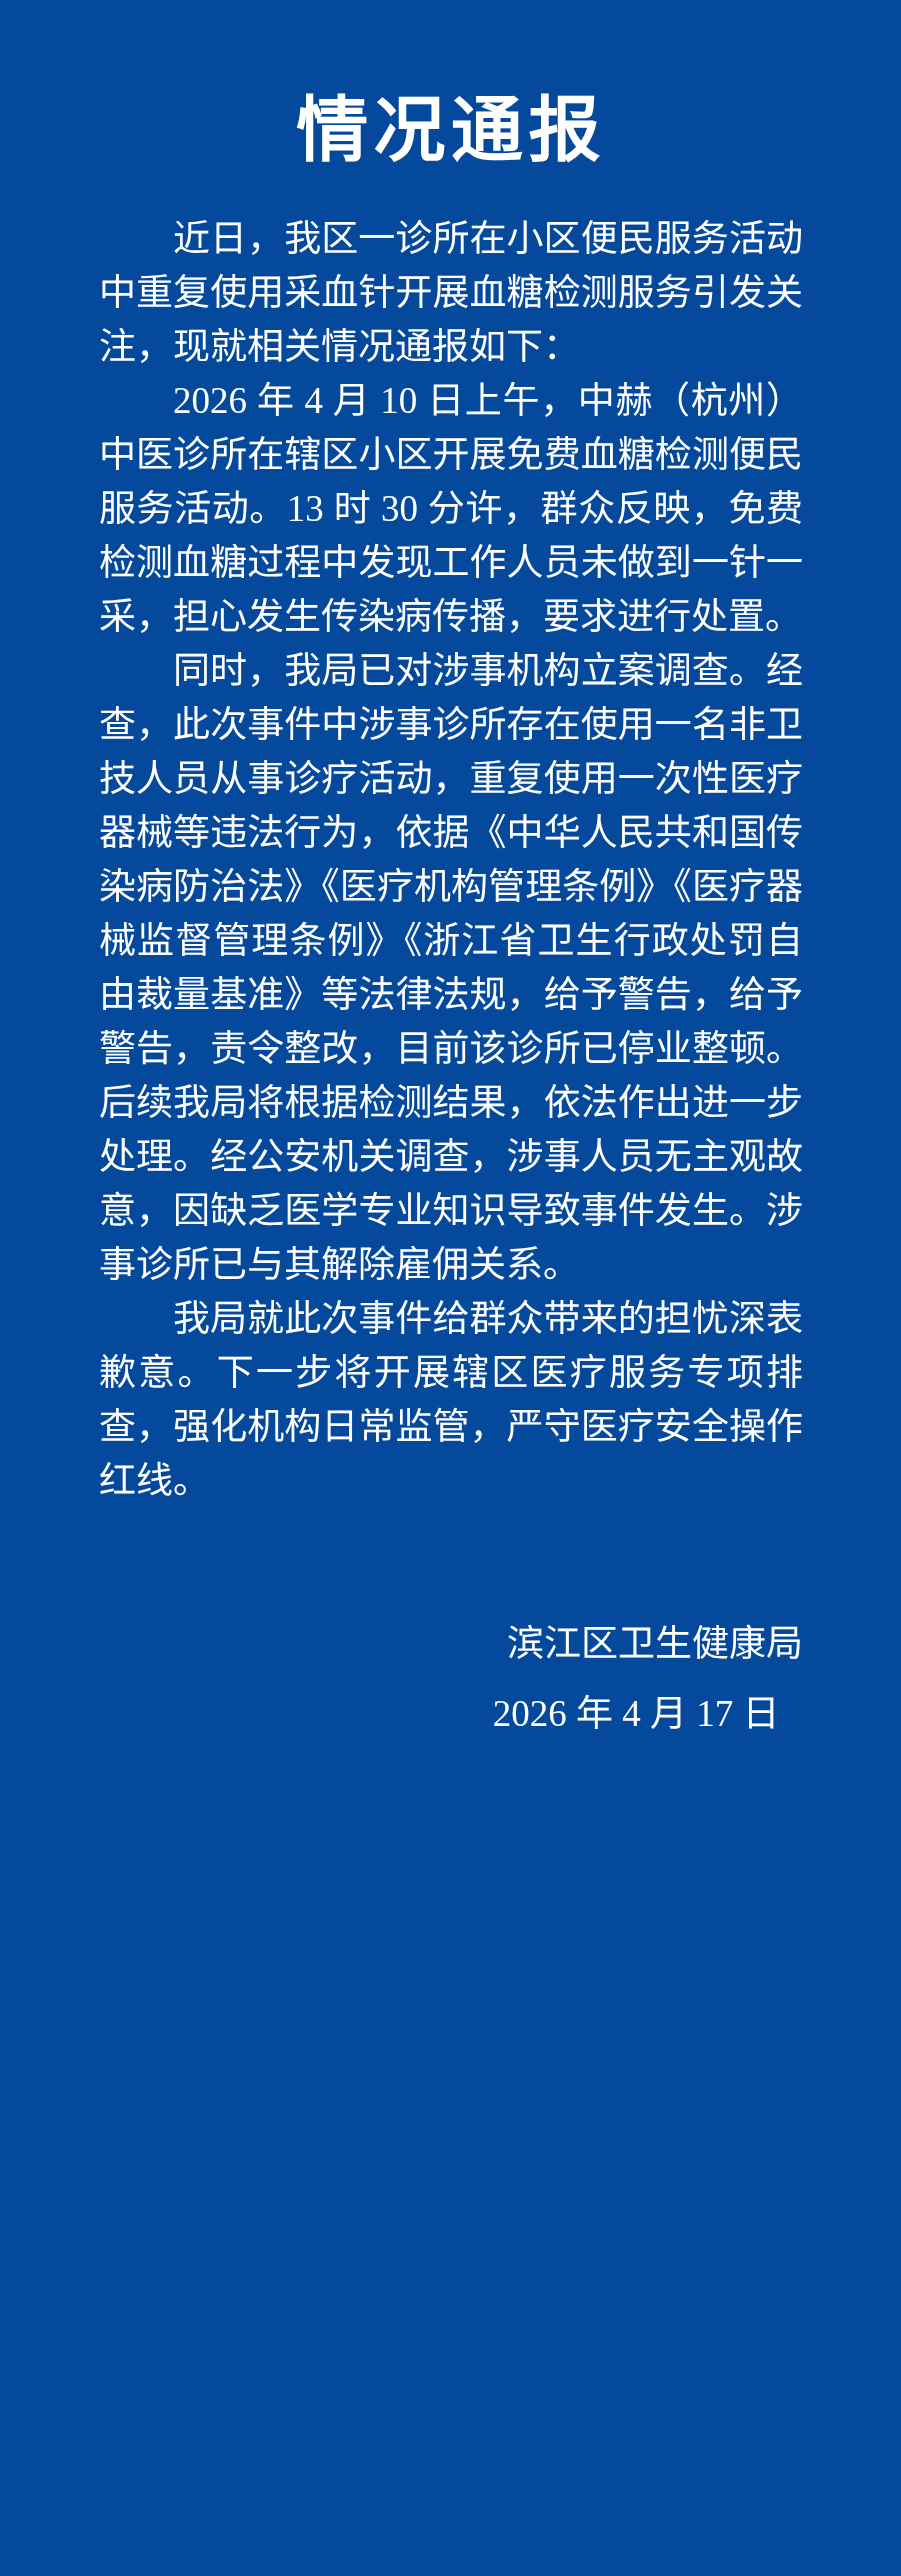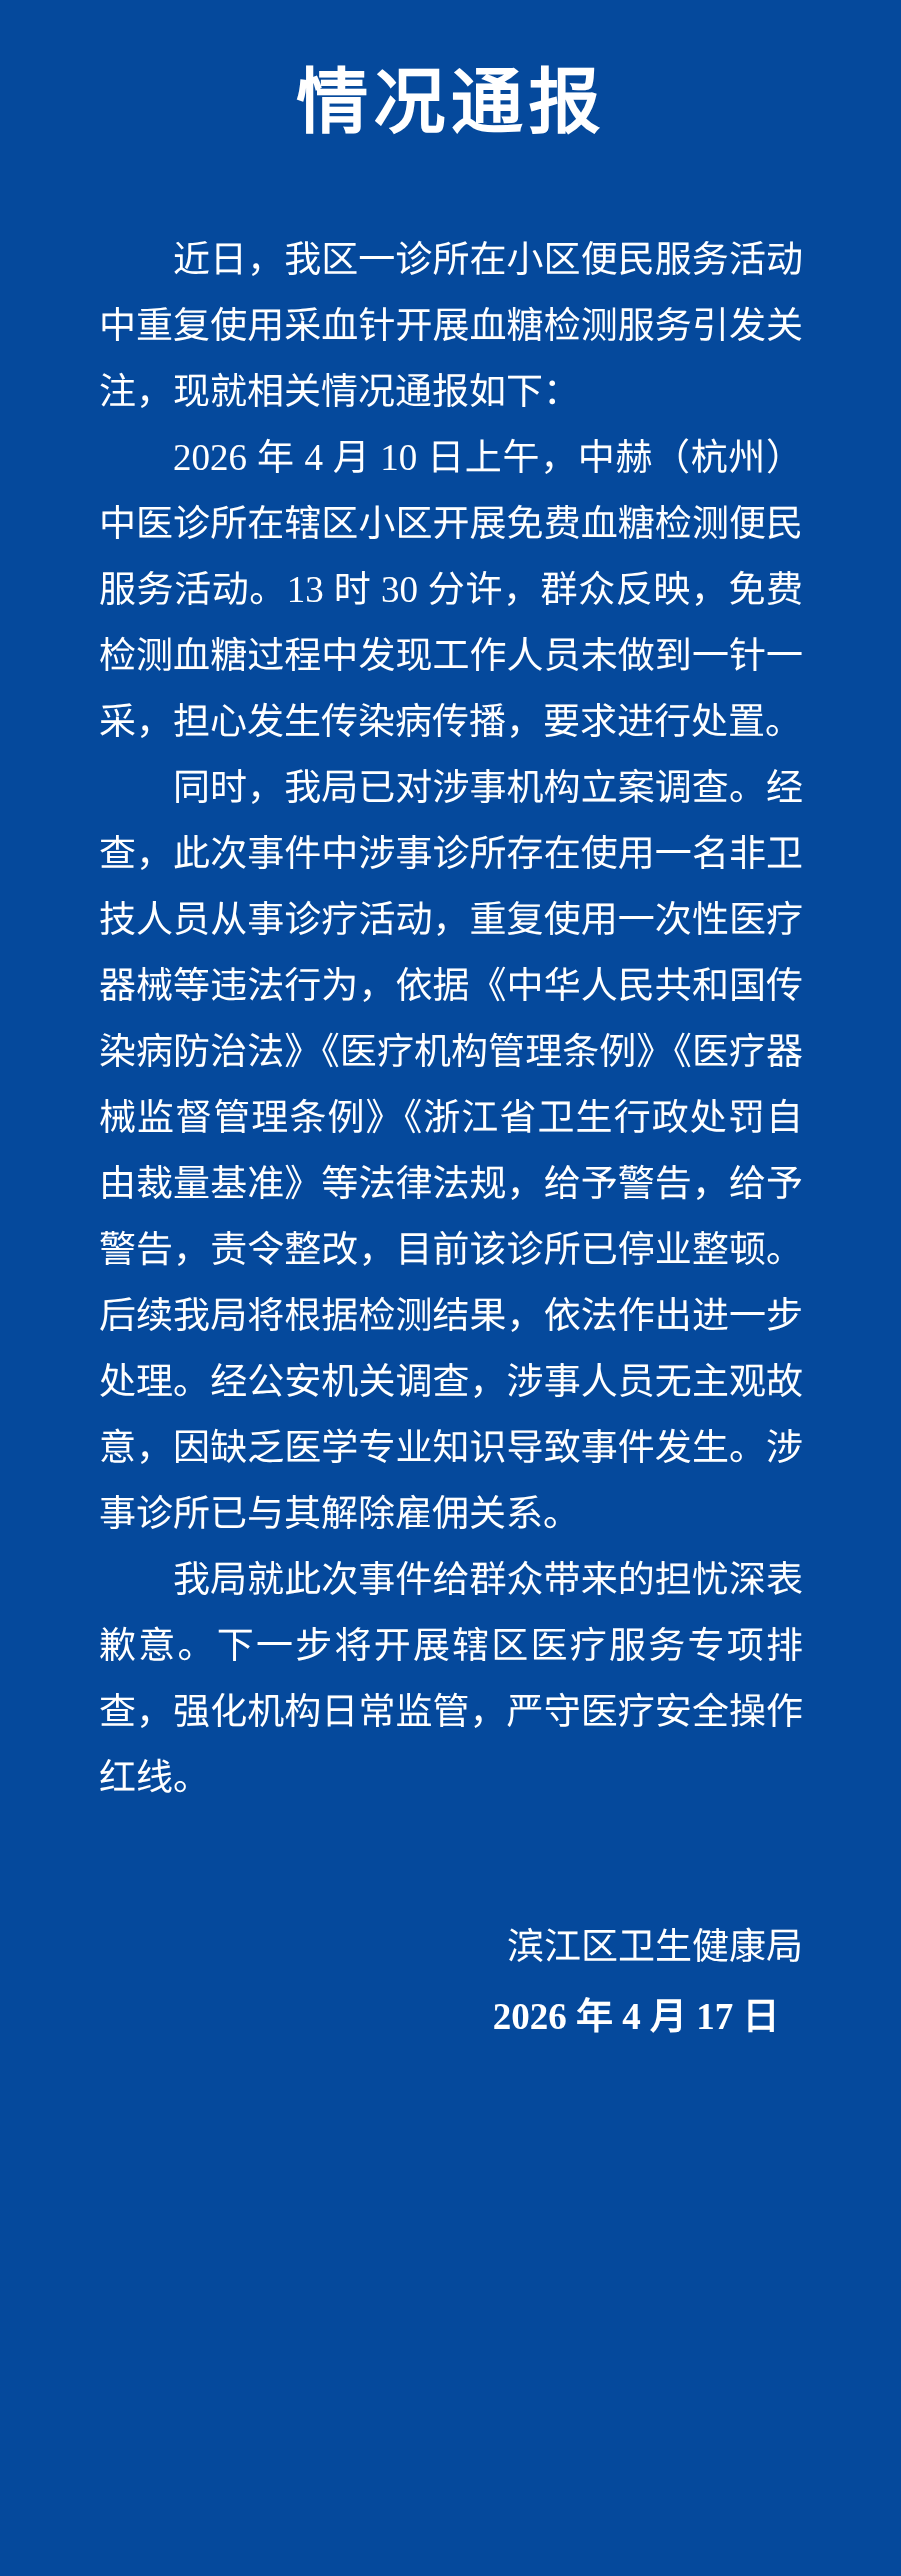--- a/index.html
+++ b/index.html
@@ -11,49 +11,48 @@
     position: relative;
     width: 902px;
     height: 2576px;
     background: #05499C;
     color: #ffffff;
     font-family: "Liberation Serif", "DejaVu Serif", serif;
     overflow: hidden;
   }
   .title {
     margin: 0;
-    padding-top: 64px;
+    padding-top: 92px;
     text-align: center;
     font-size: 72px;
     line-height: 78px;
     font-weight: 600;
     letter-spacing: 5.4px;
   }
   .content {
-    margin: 85px 99px 0 99px;
+    margin: 42px 99px 0 99px;
     font-size: 37px;
-    line-height: 66px;
+    line-height: 54px;
     text-align: justify;
     text-justify: inter-ideograph;
   }
   .content p {
     margin: 0;
     padding: 0;
     text-indent: 2em;
     word-break: break-all;
   }
   .signature {
     margin: 101px 99px 0 0;
     text-align: right;
     font-size: 37px;
     line-height: 70px;
   }
   .signature .date {
     padding-right: 23.4px;
-    font-weight: bold;
   }
 </style>
 </head>
 <body>
 
 <div class="page">
   <h1 class="title">情况通报</h1>
 
   <div class="content">
     <p>近日，我区一诊所在小区便民服务活动中重复使用采血针开展血糖检测服务引发关注，现就相关情况通报如下：</p>

